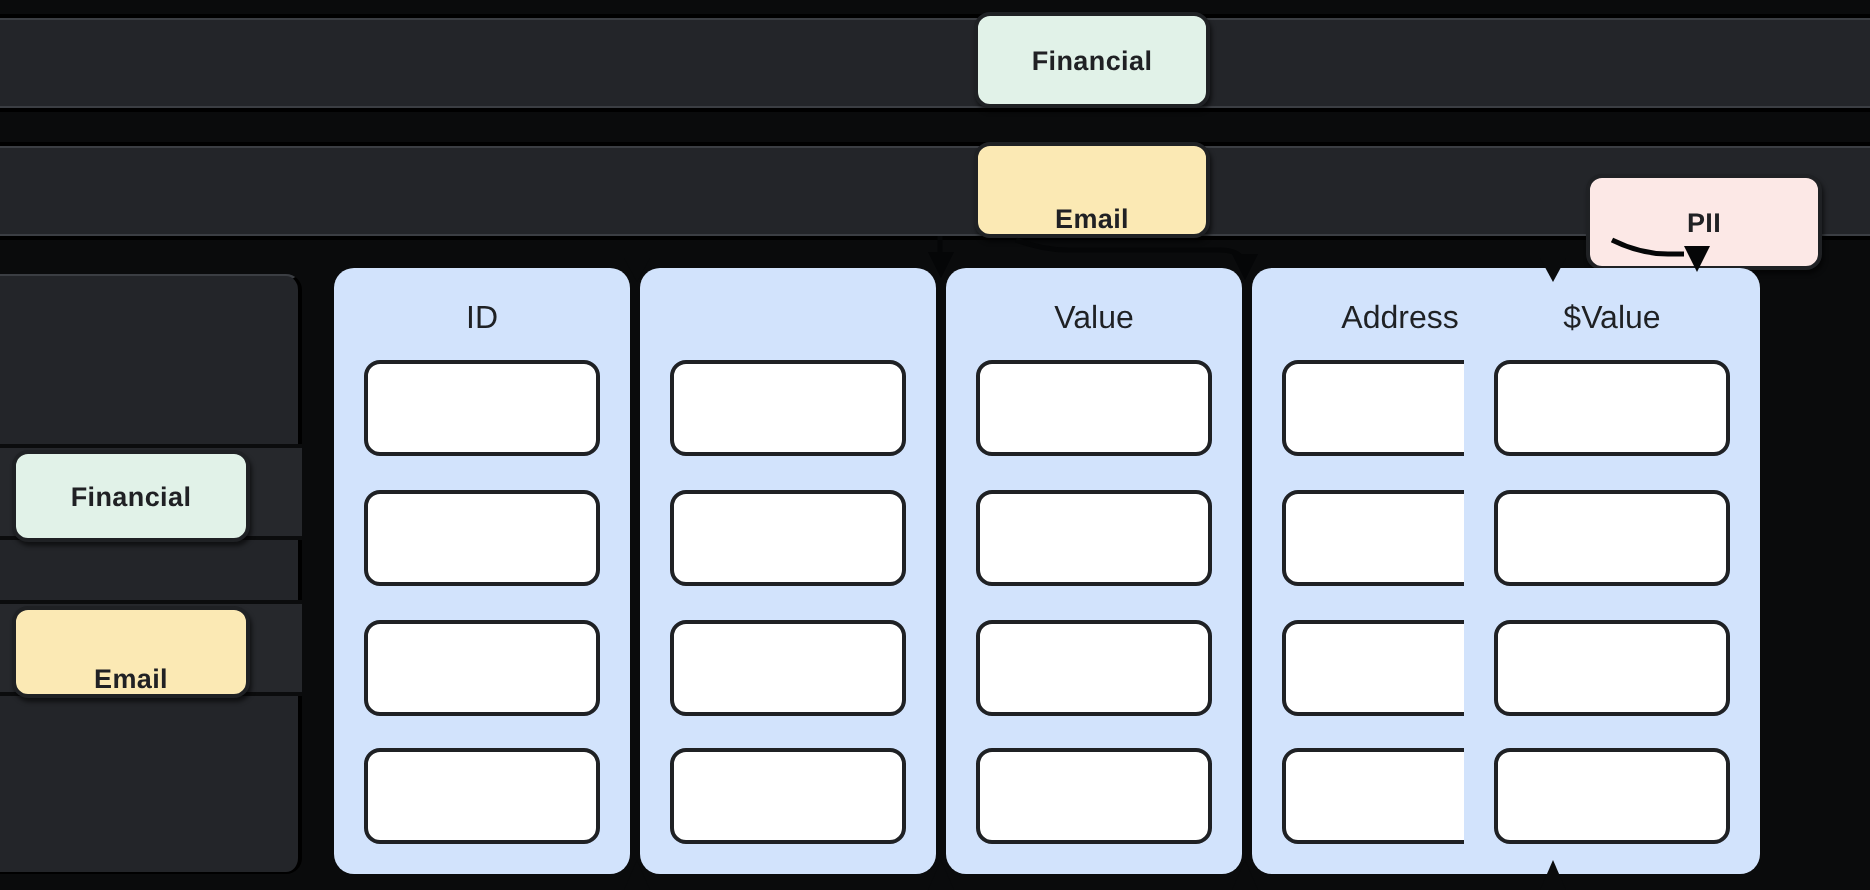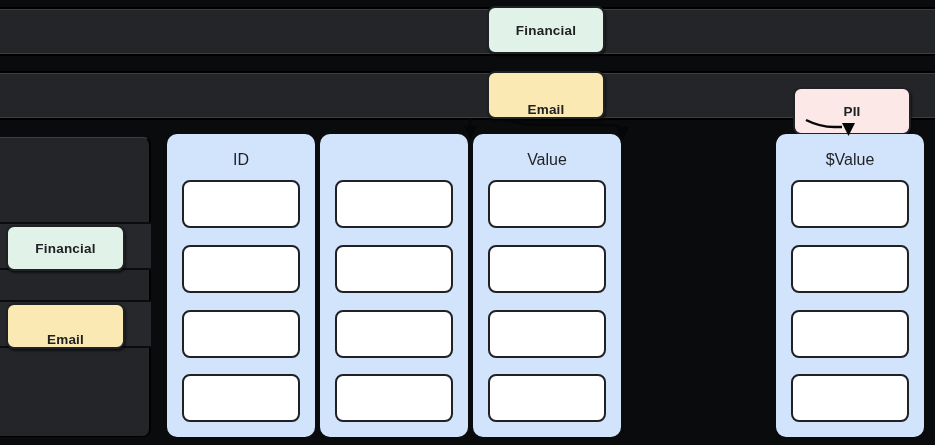--- a/index.html
+++ b/index.html
@@ -67,21 +67,21 @@
   .side-row.r2{top:300px;}
   
   .column{
     position:absolute;top:134px;width:148px;height:303px;
     background:var(--col);border-radius:10px;
   }
   .column.c1{left:167px;}
   .column.c2{left:320px;}
   .column.c3{left:473px;}
   .column.c4{left:626px;}
-  .column.c5{left:776px;}
+  .column.c5{left:732px;}
   .col-header{
     height:40px;display:flex;align-items:center;justify-content:center;
     font-size:16px;color:var(--outline);padding-top:12px;box-sizing:border-box;
   }
   .cell{
     position:absolute;left:15px;width:114px;height:44px;
     background:var(--cell);border:2px solid var(--outline);border-radius:8px;
   }
   .cell.r1{top:46px;}
   .cell.r2{top:111px;}
@@ -133,20 +133,27 @@
     <div class="cell r3"></div>
     <div class="cell r4"></div>
   </div>
   <div class="column c3">
     <div class="col-header">Value</div>
     <div class="cell r1"></div>
     <div class="cell r2"></div>
     <div class="cell r3"></div>
     <div class="cell r4"></div>
   </div>
+  <div class="column c4">
+    <div class="col-header">Address</div>
+    <div class="cell r1"></div>
+    <div class="cell r2"></div>
+    <div class="cell r3"></div>
+    <div class="cell r4"></div>
+  </div>
   <div class="column c5">
     <div class="col-header">$Value</div>
     <div class="cell r1"></div>
     <div class="cell r2"></div>
     <div class="cell r3"></div>
     <div class="cell r4"></div>
   </div>
 
   <svg class="overlay" width="935" height="445" viewBox="0 0 935 445">
 

